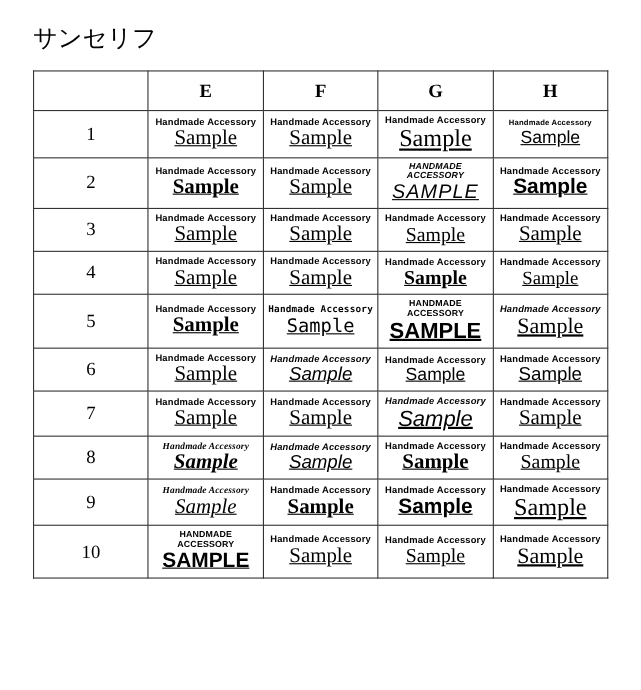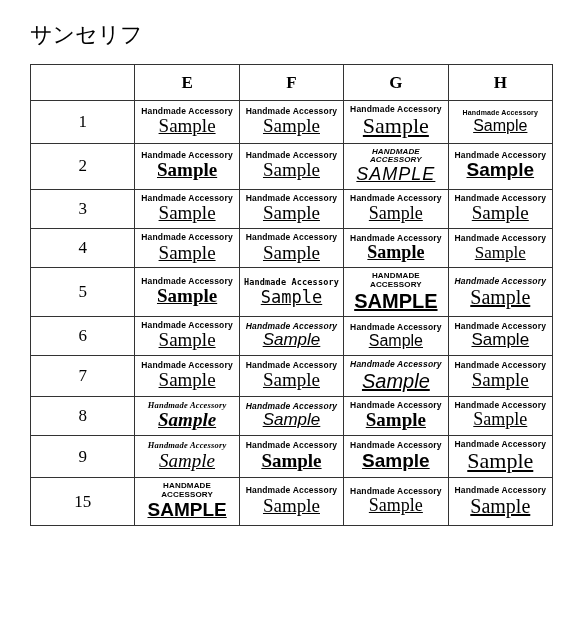--- a/index.html
+++ b/index.html
@@ -414,21 +414,21 @@
       </td>
       <td>
         <div class="cell-inner r9h">
           <span class="sub">Handmade Accessory</span>
           <span class="main">Sample</span>
         </div>
       </td>
     </tr>
 
     <tr>
-      <td class="row-header">15</td>
+      <td class="row-header">10</td>
       <td>
         <div class="cell-inner r10e">
           <span class="sub">HANDMADE ACCESSORY</span>
           <span class="main">SAMPLE</span>
         </div>
       </td>
       <td>
         <div class="cell-inner r10f">
           <span class="sub">Handmade Accessory</span>
           <span class="main">Sample</span>

